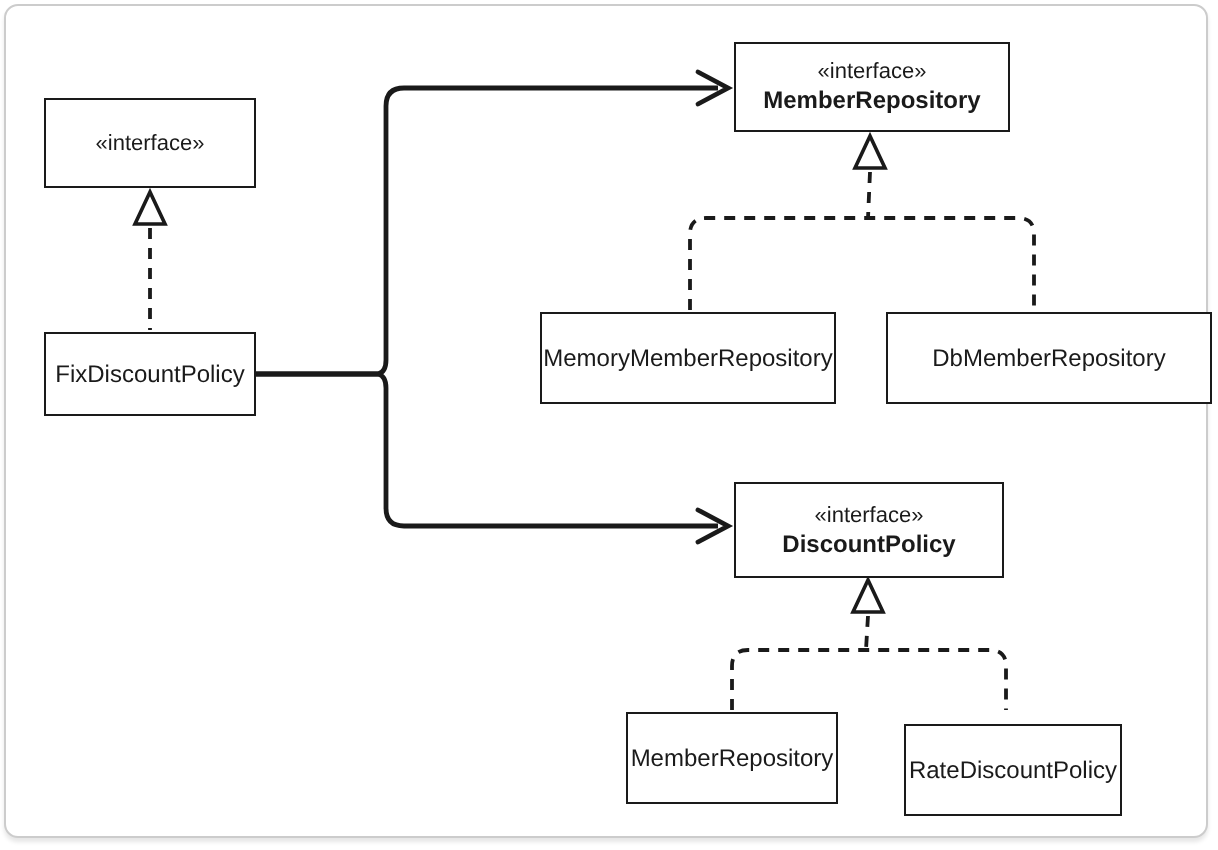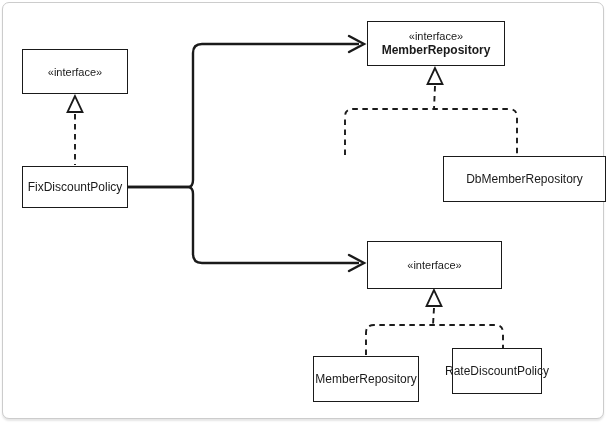--- a/index.html
+++ b/index.html
@@ -95,30 +95,34 @@
 
   <div class="node" style="left:22px;top:166px;width:106px;height:42px">
     <span class="cname">FixDiscountPolicy</span>
   </div>
 
   <div class="node" style="left:367px;top:21px;width:138px;height:45px">
     <span class="stereo">«interface»</span>
     <span class="cname bold">MemberRepository</span>
   </div>
 
+  <div class="node" style="left:270px;top:156px;width:148px;height:46px">
+    <span class="cname">MemoryMemberRepository</span>
+  </div>
 
   <div class="node" style="left:443px;top:156px;width:163px;height:46px">
     <span class="cname">DbMemberRepository</span>
   </div>
 
   <div class="node" style="left:367px;top:241px;width:135px;height:48px">
     <span class="stereo">«interface»</span>
+    <span class="cname bold">DiscountPolicy</span>
   </div>
 
   <div class="node" style="left:313px;top:356px;width:106px;height:46px">
     <span class="cname">MemberRepository</span>
   </div>
 
-  <div class="node" style="left:452px;top:348px;width:90px;height:46px">
+  <div class="node" style="left:452px;top:362px;width:109px;height:46px">
     <span class="cname">RateDiscountPolicy</span>
   </div>
 
 </div>
 
 </body></html>

